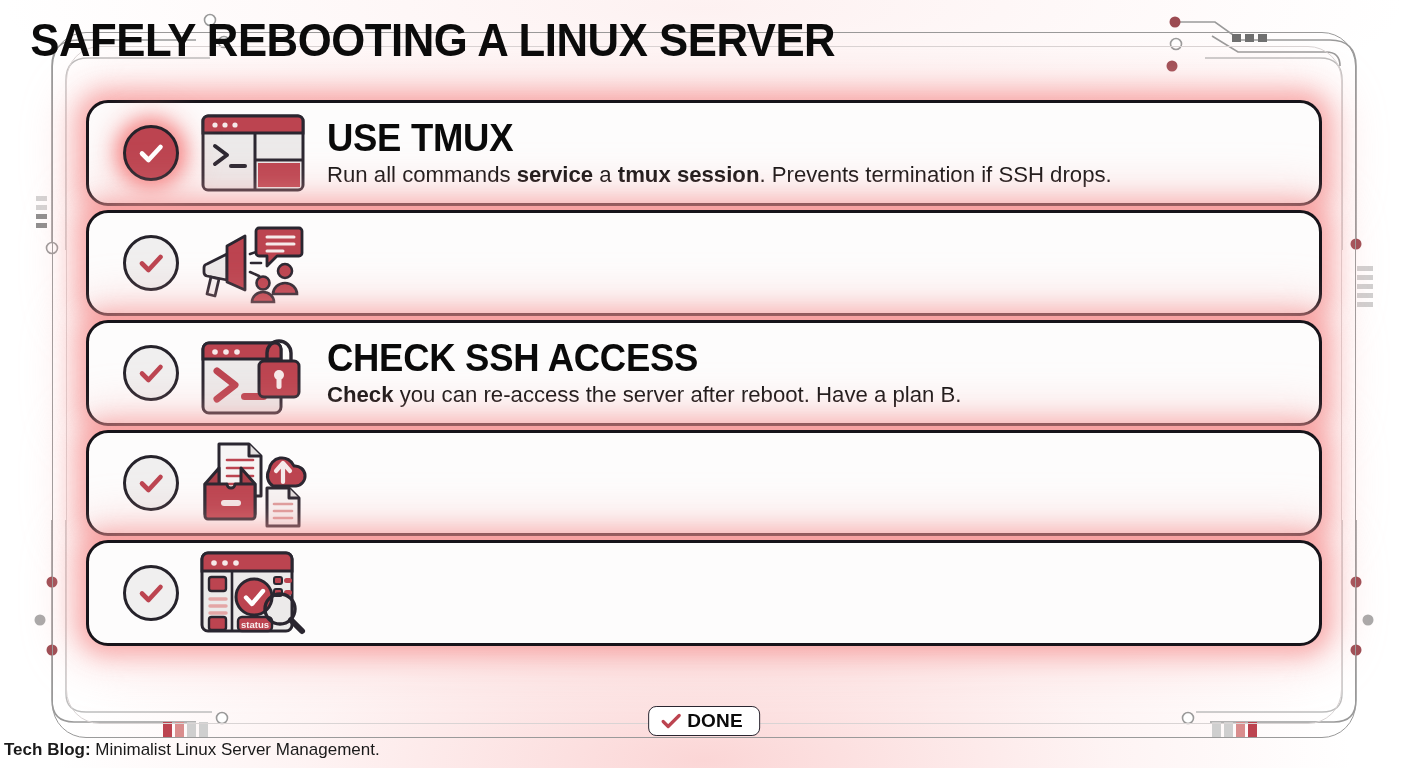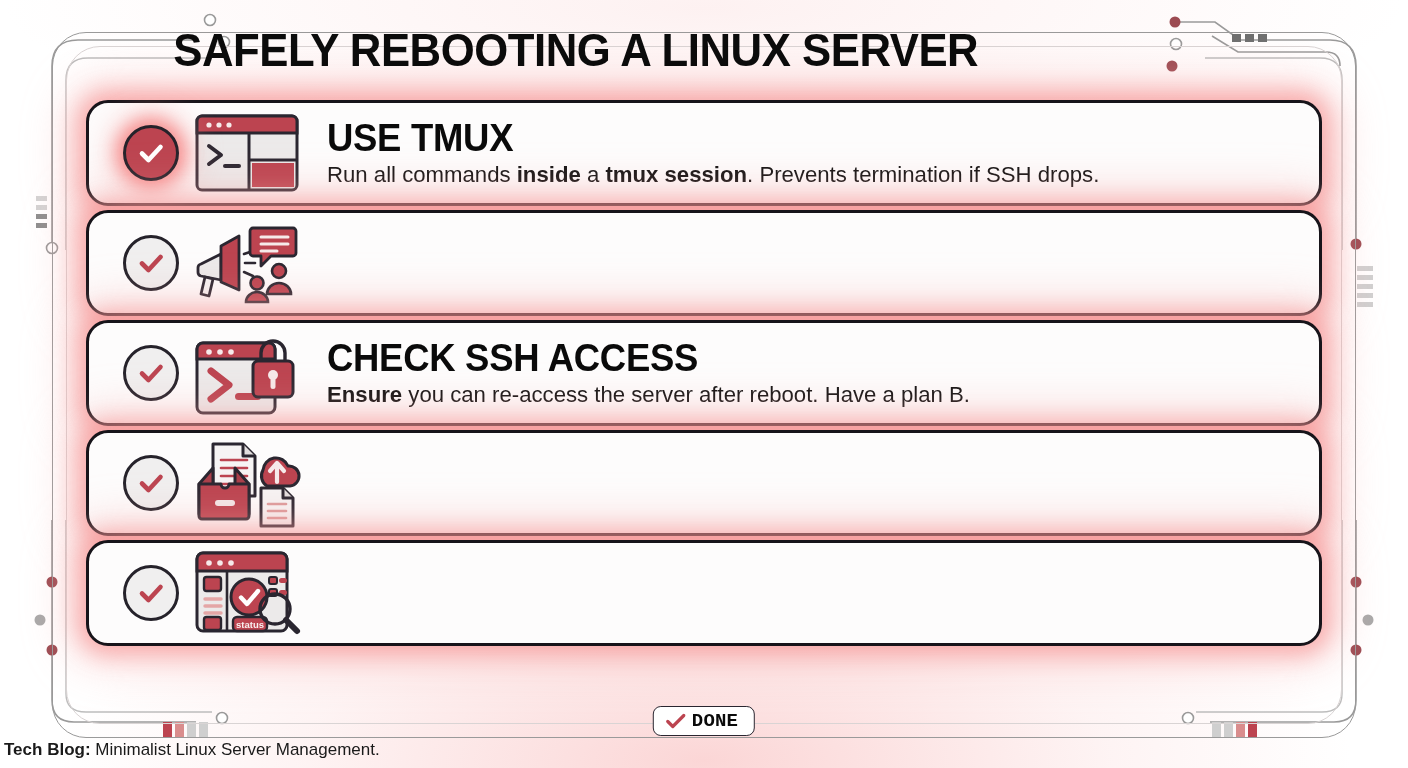--- a/index.html
+++ b/index.html
@@ -25,22 +25,22 @@
   .frame {
     position: absolute;
     border: 1.6px solid #8e8e8e;
     border-radius: 34px;
   }
   .frame.outer { left: 52px; top: 32px; width: 1304px; height: 706px; border-color: #9a9a9a; }
   .frame.inner { left: 66px; top: 46px; width: 1276px; height: 678px; border-color: #d9d4d4; border-width: 1.4px; }
 
   
   .title-wrap {
-    position: absolute; left: 0; top: 22px; width: 1151px;
-    text-align: center; z-index: 6;
+    position: absolute; left: 0; top: 12px; width: 1151px;
+    text-align: left; z-index: 6;
   }
   .title {
     display: inline-block;
     font-family: "Liberation Sans", sans-serif;
     font-weight: bold;
     font-size: 47px;
     letter-spacing: -0.5px;
     color: #0b0b0b;
     transform: scaleX(.93);
     transform-origin: center;
@@ -79,21 +79,21 @@
   .check.done {
     background: #bc4450;
     box-shadow: 0 0 16px 7px rgba(245,120,120,.72), 0 0 30px 14px rgba(248,160,160,.45);
   }
   .check svg { display: block; }
 
   
   .icon-box {
     flex: 0 0 auto;
     width: 124px; height: 92px;
-    display: flex; align-items: center; 
+    display: flex; align-items: center; justify-content: center;
     margin-right: 12px;
   }
   .icon-box svg { display: block; }
 
   
   .text-col { flex: 1 1 auto; min-width: 0; padding-right: 20px; }
   .card-head {
     font-weight: bold;
     font-size: 38px;
     line-height: 1.02;
@@ -119,21 +119,21 @@
     position: absolute; left: 50%; top: 706px;
     transform: translateX(-50%);
     z-index: 7;
     display: flex; align-items: center; gap: 6px;
     padding: 3px 16px 3px 12px;
     background: #ffffff;
     border: 1.6px solid #2a2630;
     border-radius: 8px;
   }
   .done-badge .lbl {
-    font-weight: bold; font-size: 19px; color: #0a0a0a; letter-spacing: .2px; font-family: Liberation Mono, monospace;
+    font-weight: bold; font-size: 19px; color: #0a0a0a; letter-spacing: .2px;
   }
   .footnote {
     position: absolute; left: 4px; top: 740px; width: 1408px;
     text-align: left; font-size: 17px; color: #1a1a1a; z-index: 7;
   }
   .footnote b { font-weight: bold; }
 </style>
 </head>
 <body>
 
@@ -220,21 +220,21 @@
             <circle cx="38" cy="15" r="2.6" fill="#f6eaea"></circle>
           <line x1="58" y1="23" x2="58" y2="80" stroke="#2a2630" stroke-width="3"></line>
           <line x1="58" y1="50" x2="106" y2="50" stroke="#2a2630" stroke-width="3"></line>
           <rect x="61" y="53" width="42" height="24" fill="#bc4450"></rect>
           <path d="M18 36 L30 45 L18 54" fill="none" stroke="#2a2630" stroke-width="4" stroke-linecap="round" stroke-linejoin="round"></path>
           <line x1="34" y1="56" x2="48" y2="56" stroke="#2a2630" stroke-width="4" stroke-linecap="round"></line>
         </svg>
       </div>
       <div class="text-col">
         <div class="card-head">USE TMUX</div>
-        <div class="card-desc"><span>Run all commands </span><b>inside</b><span> a </span><b>tmux session</b><span>. Prevents termination if SSH drops.</span></div>
+        <div class="card-desc"><span>Run all commands </span><b>service</b><span> a </span><b>tmux session</b><span>. Prevents termination if SSH drops.</span></div>
       </div>
     </div>
 
     <div class="card">
       <div class="check">
         <svg width="32" height="32" viewBox="0 0 32 32">
             <path d="M7 16.5 L13.5 23 L25.5 10" fill="none" stroke="#bc4450" stroke-width="4.6" stroke-linecap="round" stroke-linejoin="round"></path>
           </svg>
       </div>
       <div class="icon-box">
@@ -283,21 +283,21 @@
           <path d="M20 44 L38 58 L20 72" fill="none" stroke="#bc4450" stroke-width="7" stroke-linecap="round" stroke-linejoin="round"></path>
           <rect x="44" y="66" width="26" height="7" rx="3.5" fill="#bc4450"></rect>
           <path d="M70 34 v-8 a12 12 0 0 1 24 0 v8" fill="none" stroke="#2a2630" stroke-width="3.4"></path>
           <rect x="62" y="34" width="40" height="36" rx="5" fill="#bc4450" stroke="#2a2630" stroke-width="3"></rect>
           <circle cx="82" cy="48" r="5" fill="#f6eaea"></circle>
           <rect x="79.5" y="50" width="5" height="12" rx="2.5" fill="#f6eaea"></rect>
         </svg>
       </div>
       <div class="text-col">
         <div class="card-head">CHECK SSH ACCESS</div>
-        <div class="card-desc"><b>Ensure</b><span> you can re-access the server after reboot. Have a plan B.</span></div>
+        <div class="card-desc"><b>Check</b><span> you can re-access the server after reboot. Have a plan B.</span></div>
       </div>
     </div>
 
     <div class="card">
       <div class="check">
         <svg width="32" height="32" viewBox="0 0 32 32">
             <path d="M7 16.5 L13.5 23 L25.5 10" fill="none" stroke="#bc4450" stroke-width="4.6" stroke-linecap="round" stroke-linejoin="round"></path>
           </svg>
       </div>
       <div class="icon-box">

